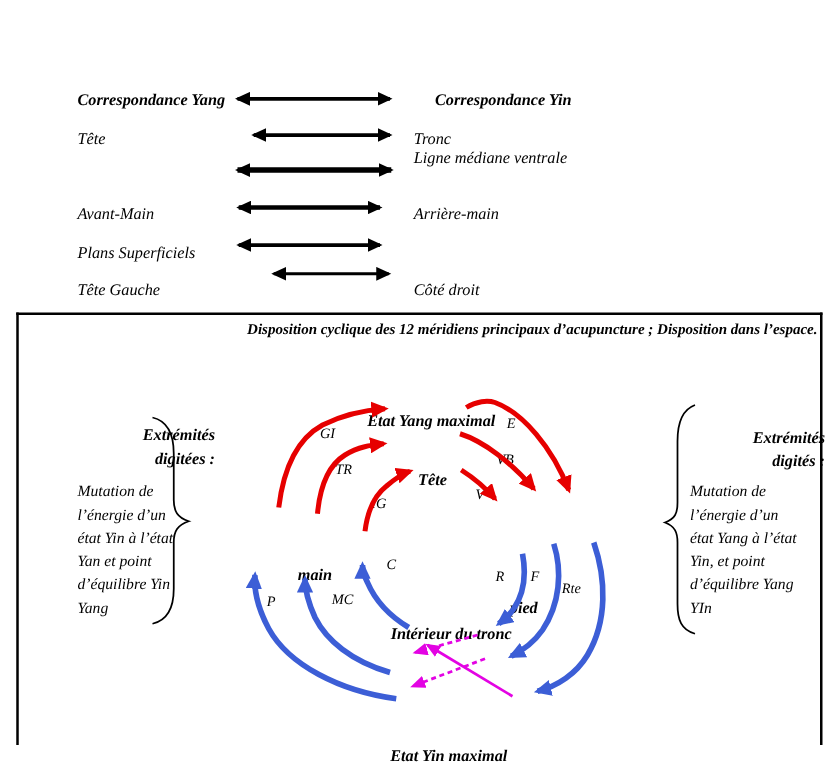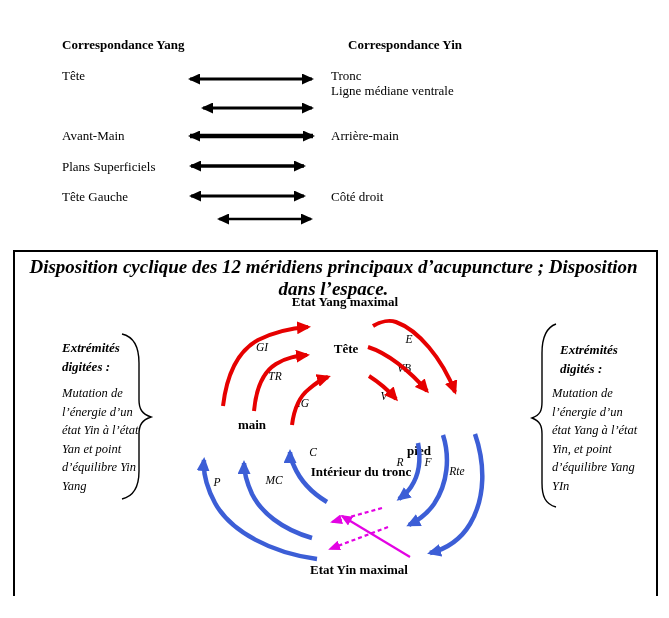--- a/index.html
+++ b/index.html
@@ -1,28 +1,28 @@
 <!DOCTYPE html>
 <html style="--red: #e60000; --blue: #3c5ed6; --magenta: #e303e3;"><head>
 <meta charset="utf-8">
 <style>
   html,body{margin:0;padding:0;background:#fff;}
   .page{position:relative;width:669px;height:618px;background:#fff;overflow:hidden;
         font-family:"Liberation Serif","DejaVu Serif",serif;color:#000;}
-  .lbl{position:absolute;font-size:13px;white-space:nowrap;}
+  .lbl{position:absolute;font-style:italic;font-size:13px;white-space:nowrap;margin-top:35px;}
   .hdr{font-weight:bold;}
   .ctr{transform:translate(-50%,-50%);}
   .node{font-weight:bold;}
   .mlbl{position:absolute;font-style:italic;font-size:11.5px;white-space:nowrap;transform:translate(-50%,-50%);}
   .note{position:absolute;font-style:italic;font-size:12.5px;line-height:18.5px;white-space:pre-line;}
-  .note-head{position:absolute;font-style:italic;font-weight:bold;font-size:13px;line-height:19px;white-space:pre-line;}
+  .note-head{position:absolute;font-style:italic;font-weight:bold;font-size:13px;line-height:19px;white-space:pre-line;text-align:right;}
   .box{position:absolute;left:13px;top:250px;width:641px;height:344px;
        border-left:2px solid #000;border-top:2px solid #000;border-right:2px solid #000;border-bottom:none;}
-  .dtitle{position:absolute;left:13px;top:256px;width:641px;text-align:center;
-          font-style:italic;font-weight:bold;font-size:19px;}
+  .dtitle{position:absolute;left:13px;top:256px;width:641px;text-align:right;
+          font-style:italic;font-weight:bold;font-size:12px;}
   svg.overlay{position:absolute;left:0;top:0;pointer-events:none;}
   .ln{stroke:#000;fill:none;}
   .red{stroke:var(--red);fill:none;}
   .blue{stroke:var(--blue);fill:none;}
   .mag{stroke:var(--magenta);fill:none;}
   .fk{fill:#000;}
   .fr{fill:var(--red);}
   .fb{fill:var(--blue);}
   .fm{fill:var(--magenta);}
 </style>

